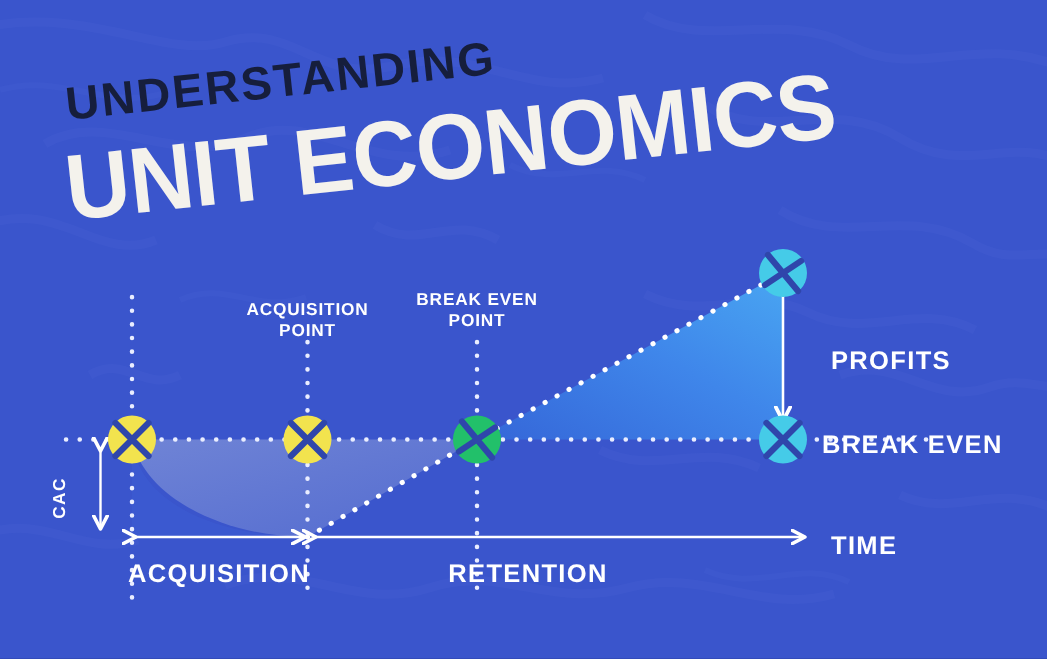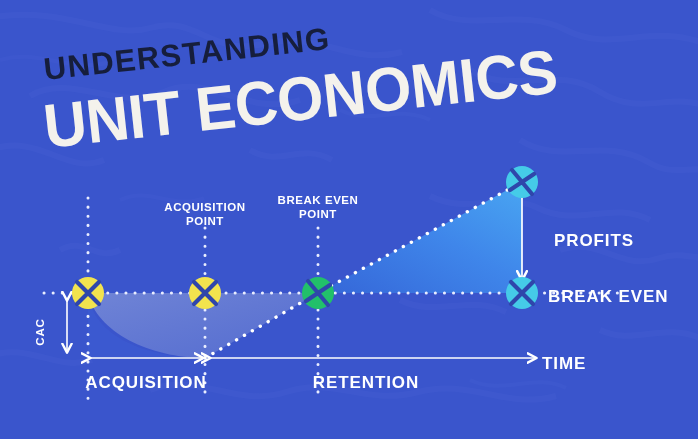--- a/index.html
+++ b/index.html
@@ -144,19 +144,19 @@
     <div>BREAK EVEN</div>
     <div>POINT</div>
   </div>
 
   <div class="lbl axis-label" style="left:554px;top:231px;">PROFITS</div>
 
   <div class="lbl axis-label" style="left:548px;top:287px;">BREAK EVEN</div>
 
   <div class="lbl" id="cac-label">CAC</div>
 
-  <div class="lbl axis-label" style="left:542px;top:354px;text-align:center;">TIME</div>
+  <div class="lbl axis-label" style="left:554px;top:354px;text-align:center;">TIME</div>
 
   <div class="lbl center axis-label" style="left:146px;top:373px;">ACQUISITION</div>
 
-  <div class="lbl center axis-label" style="left:366px;top:373px;">RETENTION</div>
+  <div class="lbl center axis-label" style="left:352px;top:373px;">RETENTION</div>
 
 </div>
 
 </body></html>

